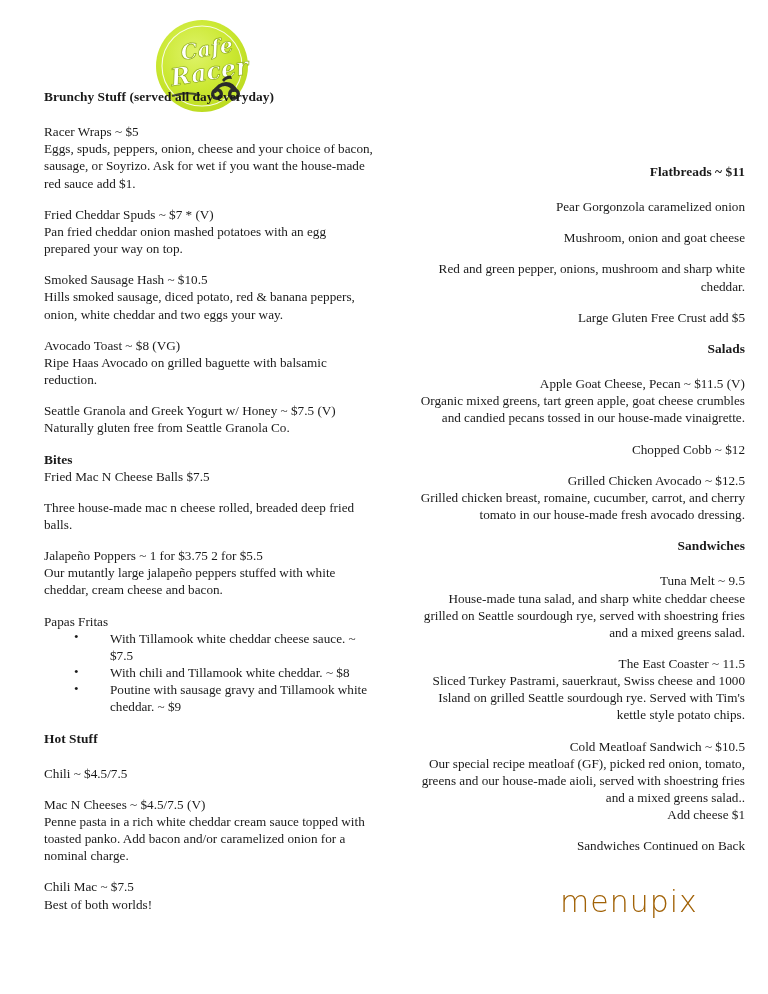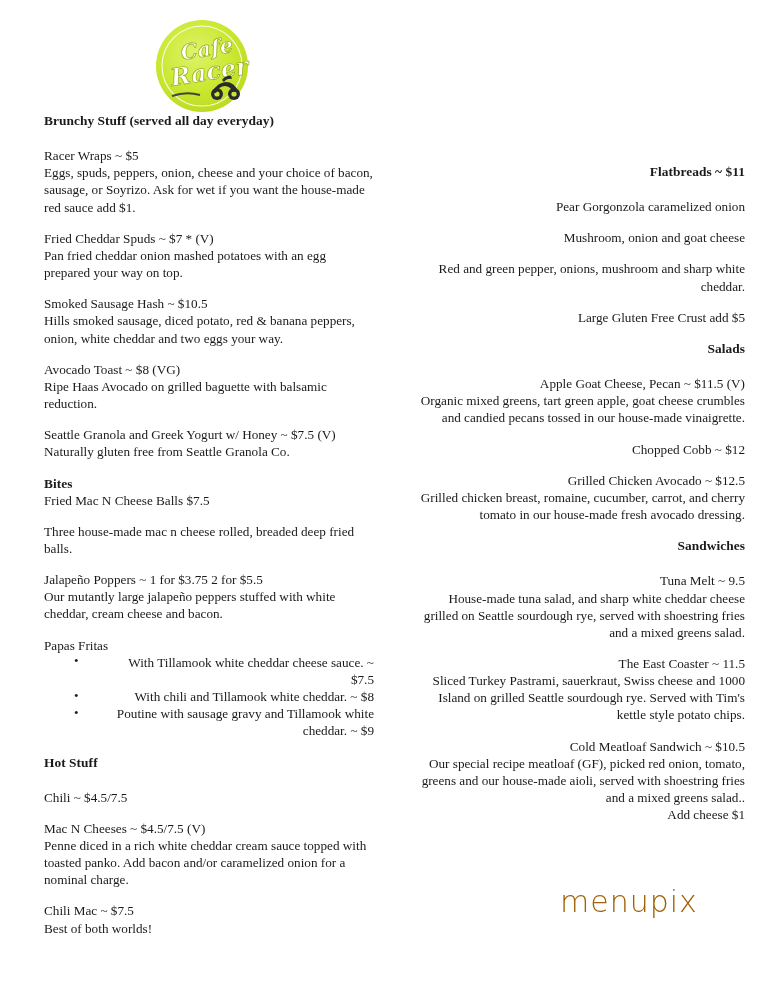--- a/index.html
+++ b/index.html
@@ -34,21 +34,21 @@
     width: 768px;
     height: 994px;
   }
   .col {
     position: absolute;
     top: 0;
   }
   .col-left  { left: 44px;  width: 330px; }
   .col-right { left: 415px; width: 330px; }
 
-  .col-left  .col-inner { padding-top: 112px; }
+  .col-left  .col-inner { padding-top: 88px; }
   .col-right .col-inner { padding-top: 163px; text-align: right; }
 
   
   .section-head {
     font-size: 13.4px;
     font-weight: bold;
     line-height: 1.28;
     margin: 0;
     letter-spacing: 0.05px;
   }
@@ -61,21 +61,20 @@
   .item-desc { margin: 0; }
 
   .gap-lg { height: 18px; }
   .gap-md { height: 14px; }
 
   
   ul.bullets {
     list-style: none;
     margin: 0;
     padding: 0;
-    text-align: right;
   }
   ul.bullets li {
     position: relative;
     padding-left: 66px;
     font-size: 13.2px;
     line-height: 1.30;
     margin: 0;
   }
   ul.bullets li::before {
     content: "\2022";
@@ -203,21 +202,21 @@
       <div class="section-head">Hot Stuff</div>
 
       <div class="gap-lg"></div>
 
       <div class="item-name item">Chili ~ $4.5/7.5</div>
 
       <div class="gap-md"></div>
 
       <div class="item">
         <div class="item-name">Mac N Cheeses  ~ $4.5/7.5 (V)</div>
-        <div class="item-desc">Penne diced in a rich white cheddar cream sauce topped with toasted panko. Add bacon and/or caramelized onion for a nominal charge.</div>
+        <div class="item-desc">Penne pasta in a rich white cheddar cream sauce topped with toasted panko. Add bacon and/or caramelized onion for a nominal charge.</div>
       </div>
 
       <div class="gap-md"></div>
 
       <div class="item">
         <div class="item-name">Chili Mac ~ $7.5</div>
         <div class="item-desc">Best of both worlds!</div>
       </div>
 
     </div>
@@ -289,19 +288,20 @@
       <div class="gap-md"></div>
 
       <div class="item">
         <div class="item-name">Cold Meatloaf Sandwich ~ $10.5</div>
         <div class="item-desc">Our special recipe meatloaf (GF), picked red onion, tomato, greens and our house-made aioli, served with shoestring fries and a mixed greens salad..</div>
         <div class="item-desc">Add cheese $1</div>
       </div>
 
       <div class="gap-md"></div>
 
+      <div class="item">Sandwiches Continued on Back</div>
 
     </div>
   </div>
 
   <div class="watermark">menupix</div>
 
 </div>
 
 </body></html>

